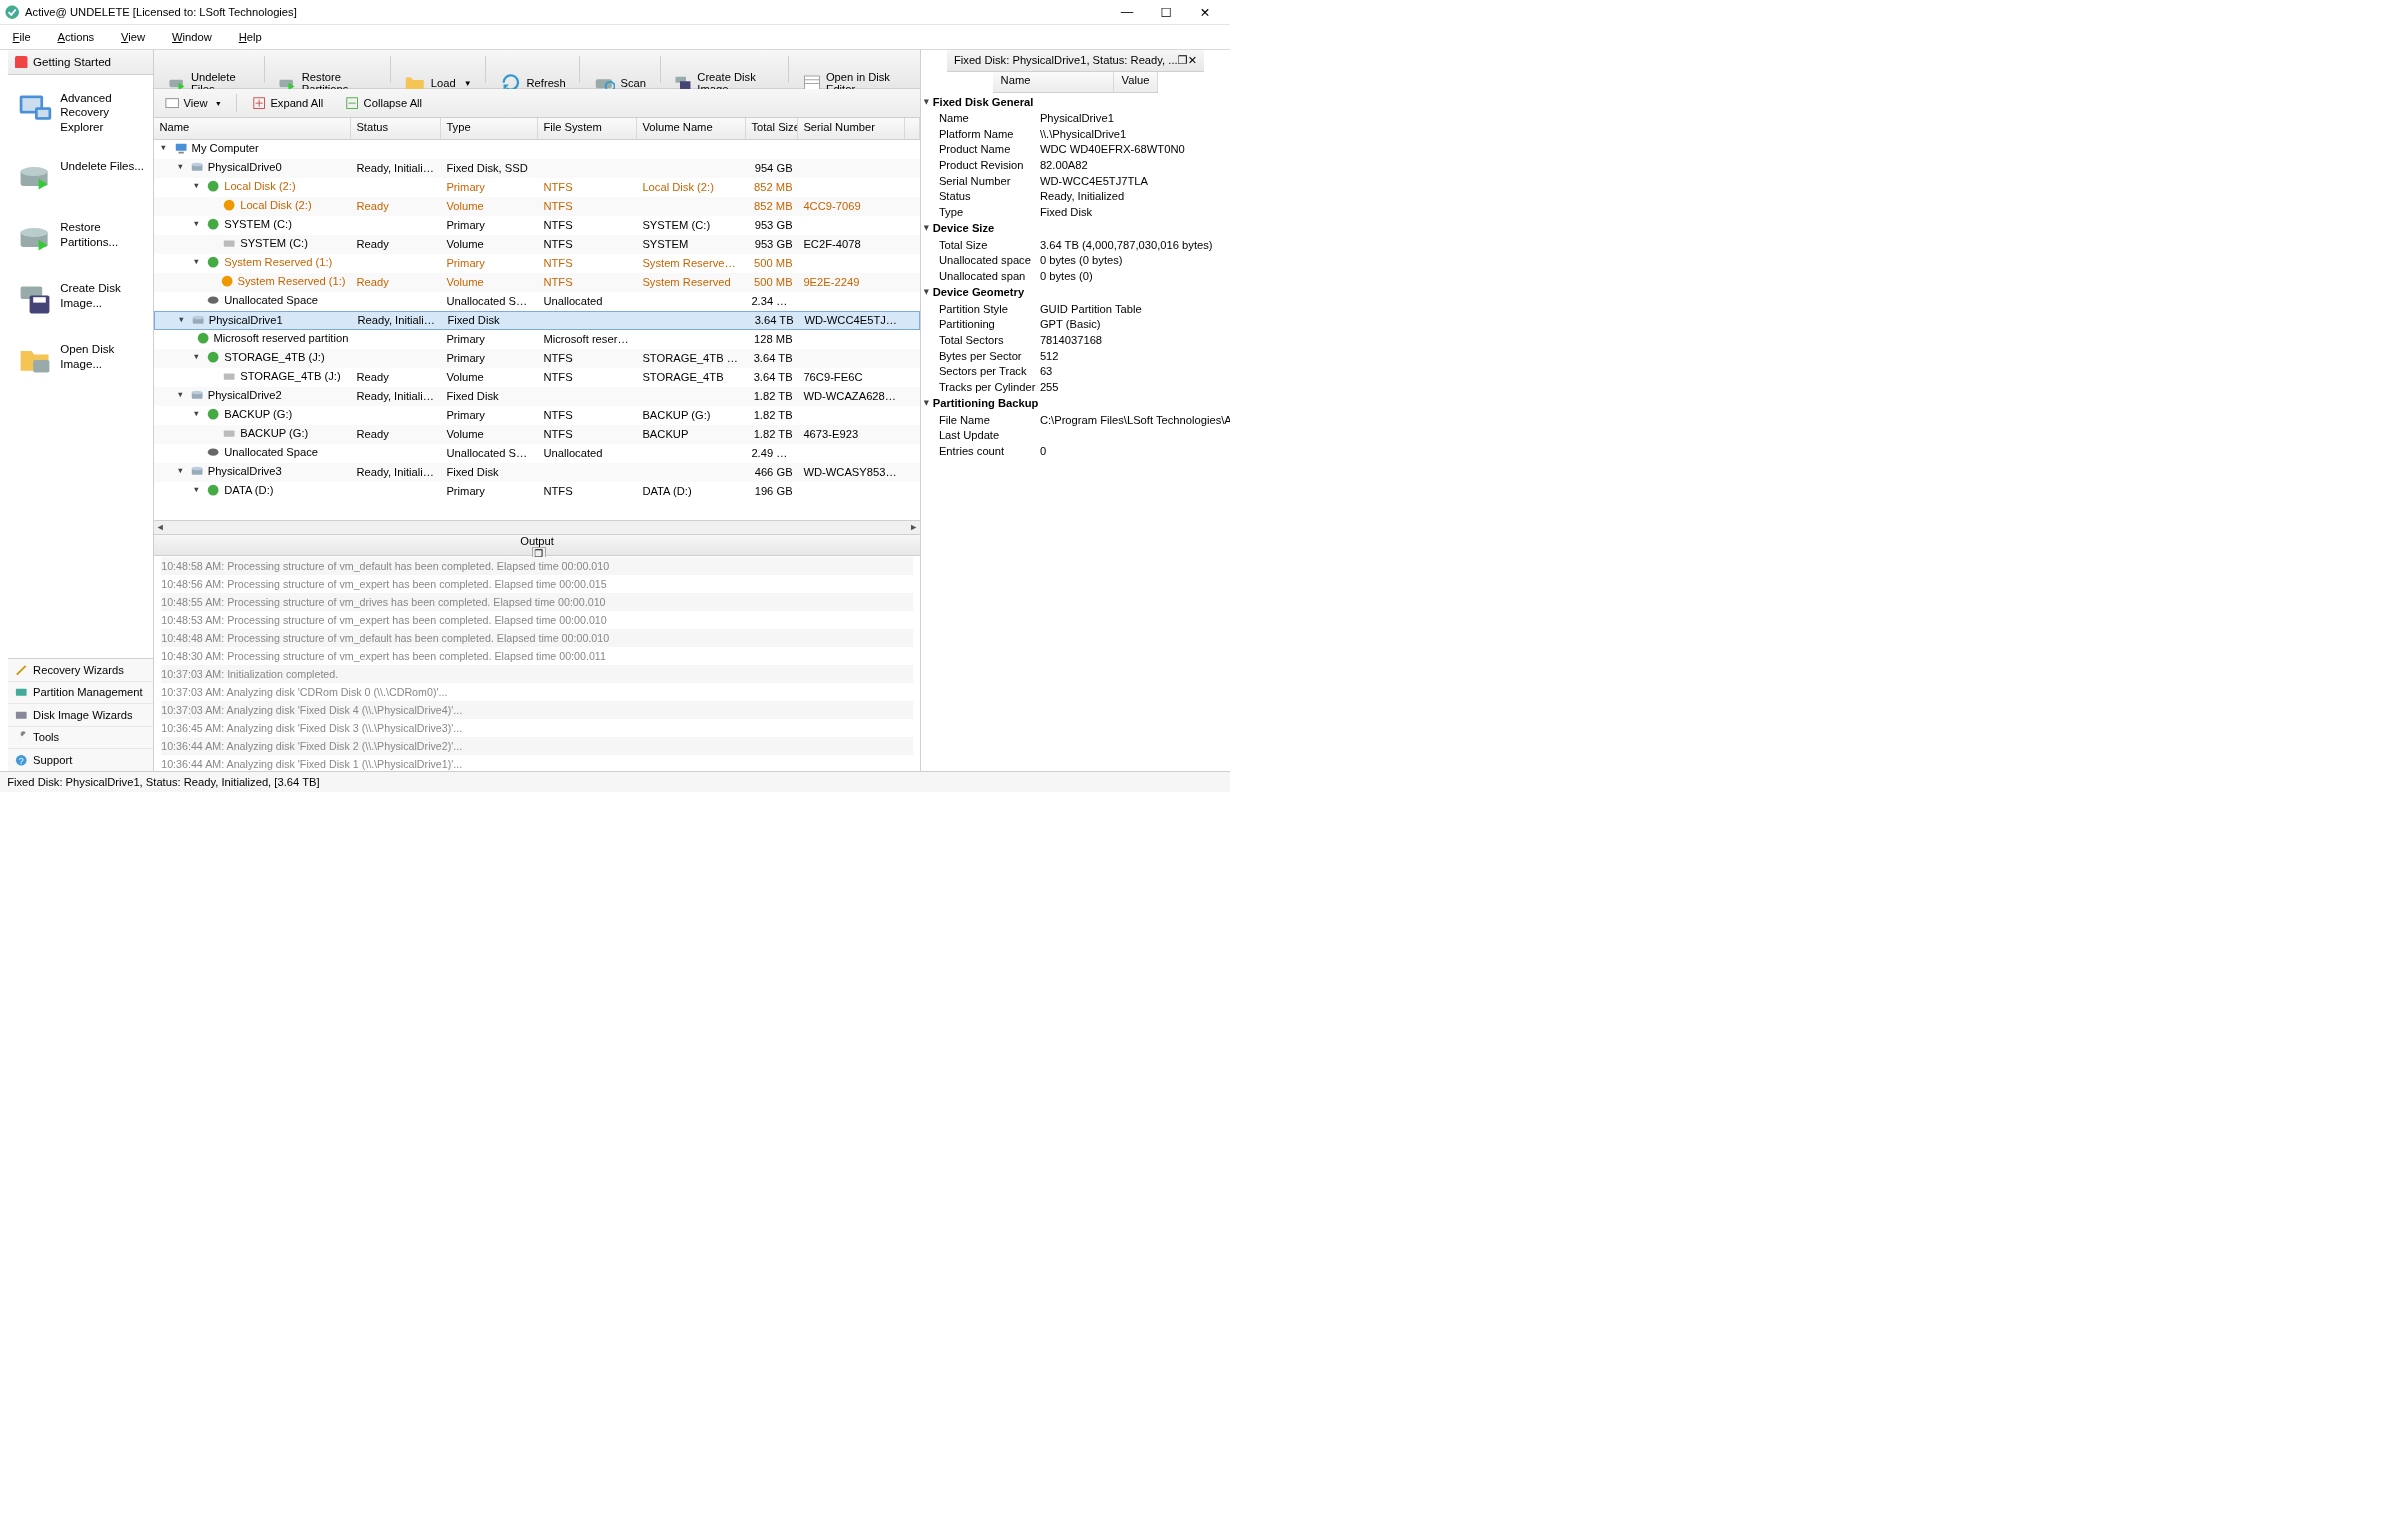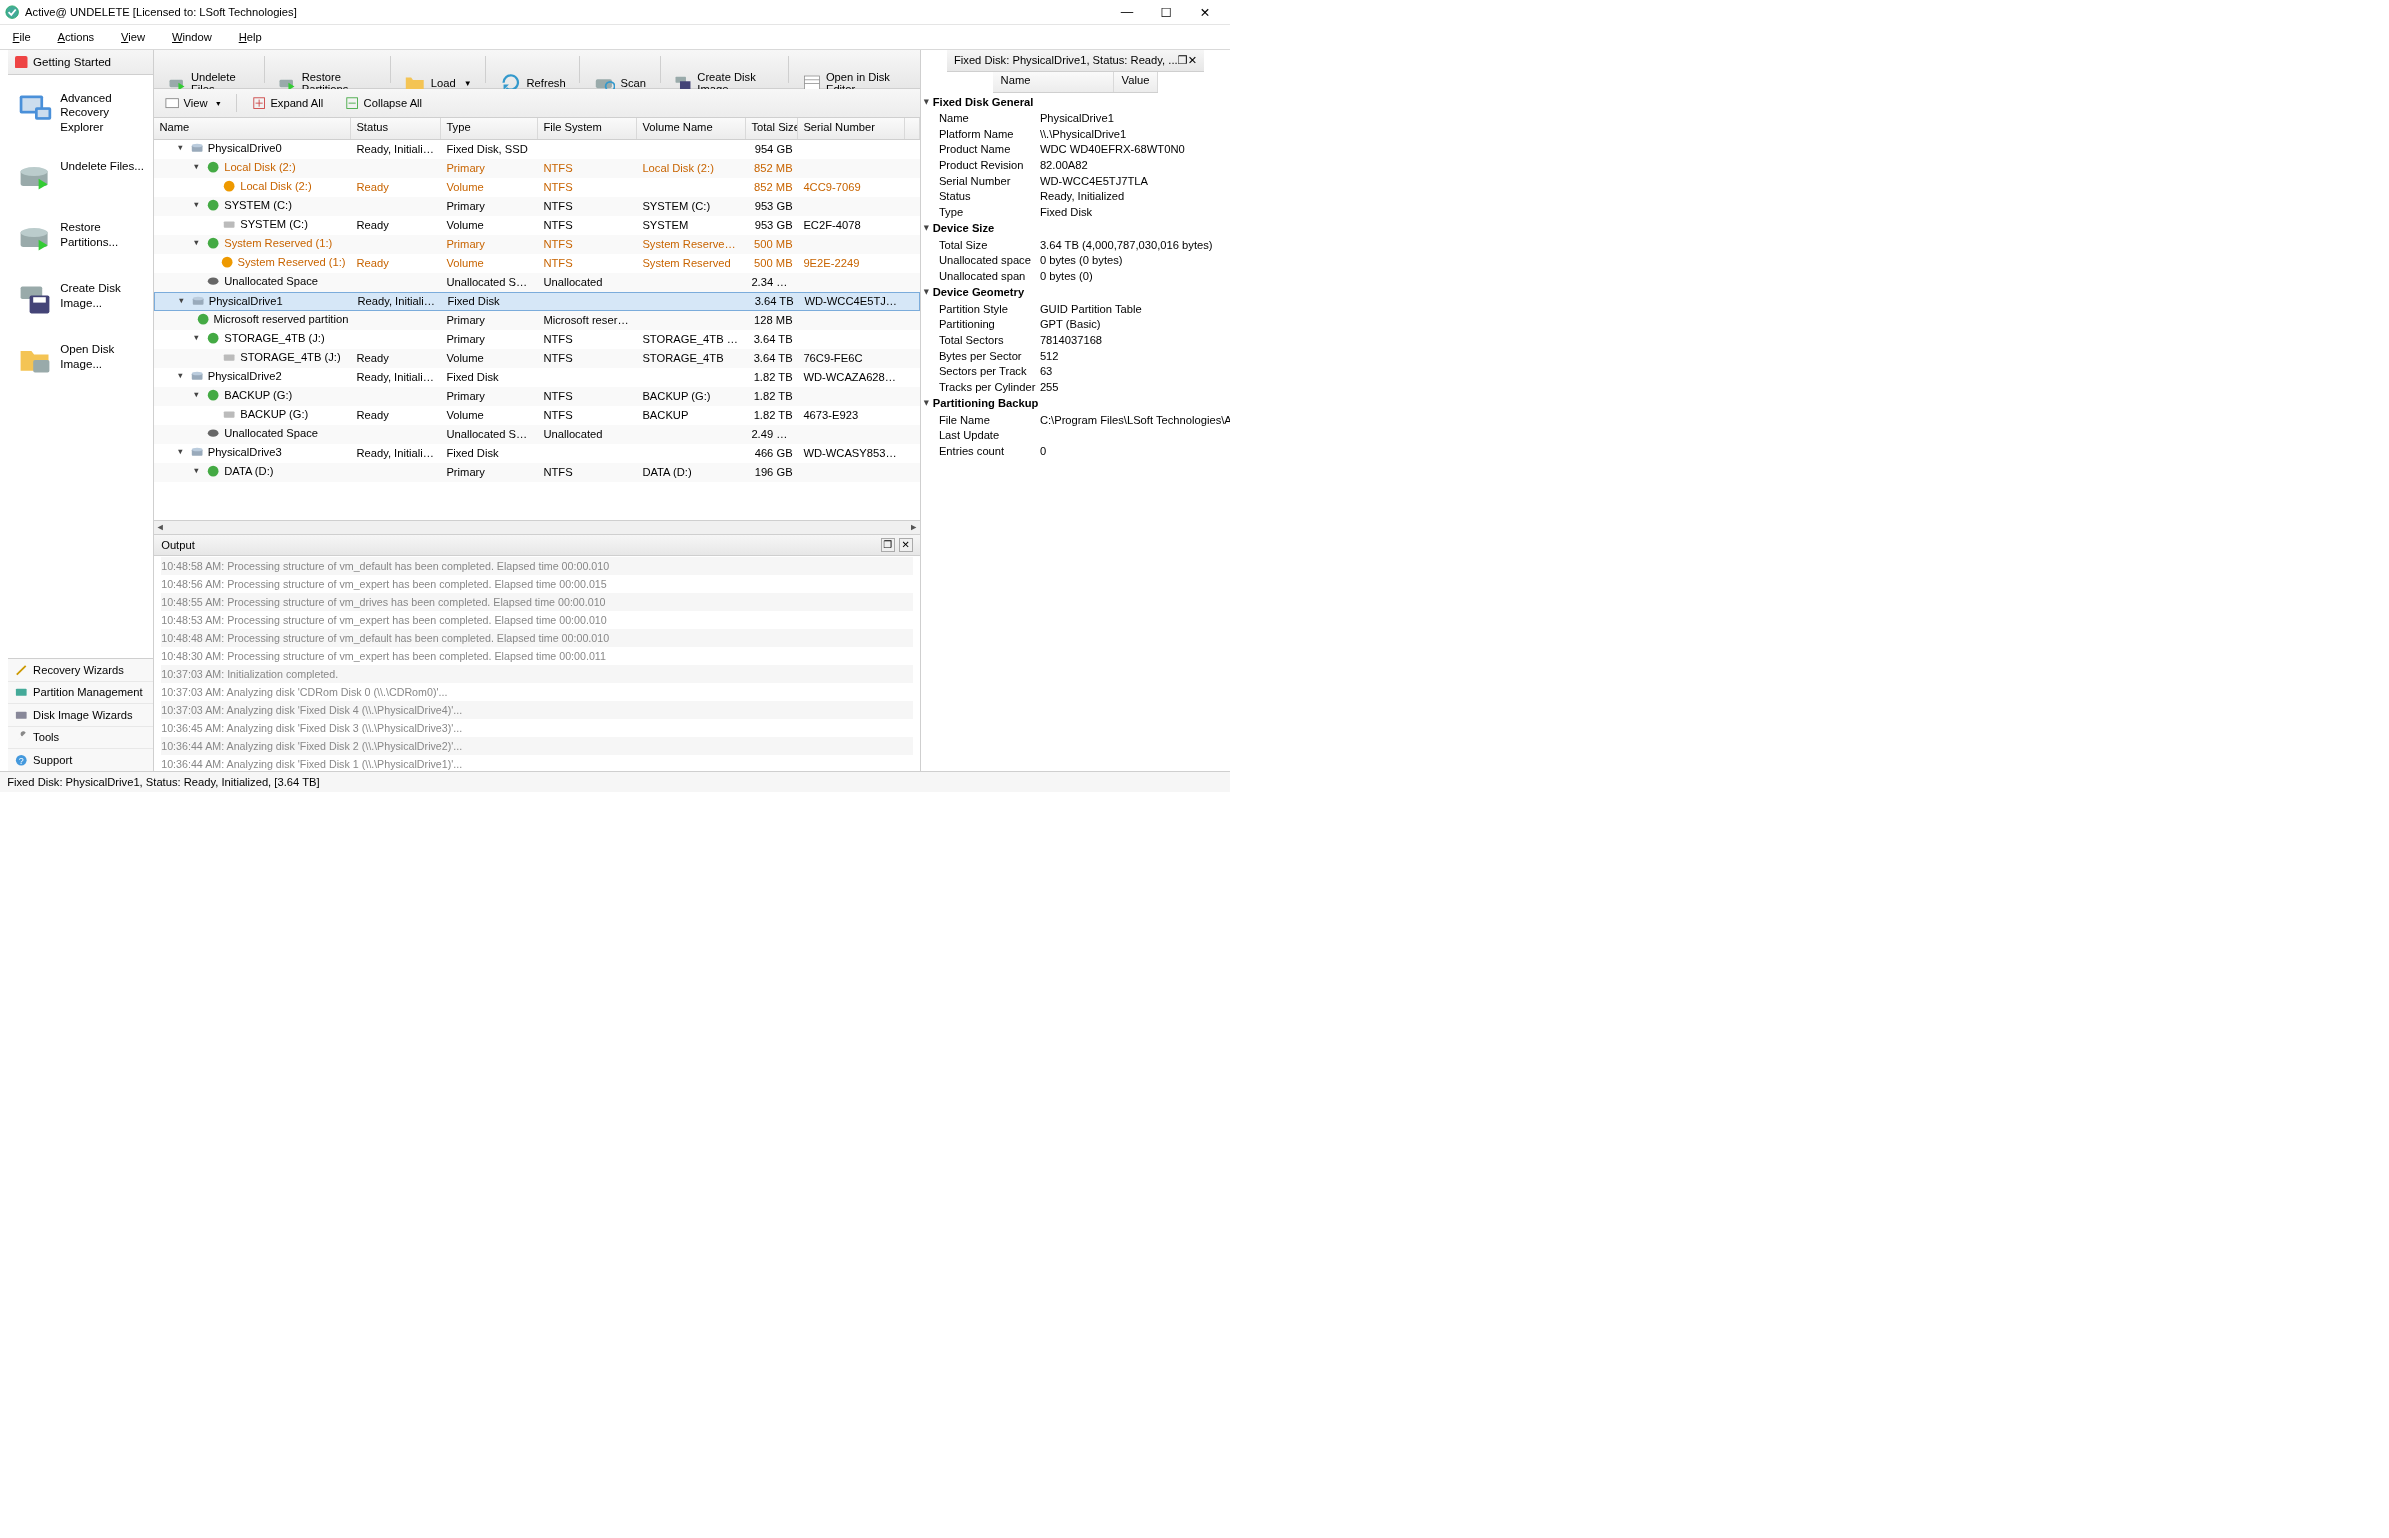--- a/index.html
+++ b/index.html
@@ -35,21 +35,21 @@
 .tree-body { flex: 1; overflow: auto; background: #fff; position: relative; }
 .tree-row { display: flex; height: 19px; align-items: center; border-bottom: 0.9px solid transparent; }
 .tree-row:nth-child(even) { background: #f9f9f9; }
 .tree-row.selected { background: #d6e7f7; border: 0.9px solid #7bacdb; }
 .tree-row.orange { color: #c86400; }
 .tc { padding: 0 5.4px; overflow: hidden; white-space: nowrap; text-overflow: ellipsis; }
 .tc.name { display: flex; align-items: center; gap: 3.6px; }
 .expander { width: 10.7px; height: 10.7px; display: inline-flex; align-items: center; justify-content: center; font-size: 9px; color: #555; }
 .row-icon { width: 14.3px; height: 14.3px; display: inline-block; }
 .hscroll { height: 14.3px; background: #f0f0f0; border-top: 0.9px solid #cfcfcf; display:flex; align-items:center; justify-content:space-between; padding:0 1.8px; font-size:9px; color:#555;}
-.output-header { height: 21.5px; background: linear-gradient(#f6f6f6,#e7e7e7); border-top: 0.9px solid #cfcfcf; border-bottom: 0.9px solid #cfcfcf; display: flex; align-items: center; padding: 0 7.2px; }
+.output-header { height: 21.5px; background: linear-gradient(#f6f6f6,#e7e7e7); border-top: 0.9px solid #cfcfcf; border-bottom: 0.9px solid #cfcfcf; display: flex; align-items: center; padding: 0 7.2px; flex-direction: column; }
 .output-header .oh-title { flex: 1; }
 .output-header .oh-btn { width: 14.3px; height: 14.3px; margin-left: 3.6px; font-size: 9.9px; display:flex; align-items:center; justify-content:center; border:0.9px solid #aaa; background:#f0f0f0;}
 .output-body { height: 215px; overflow: auto; font-family: Consolas, monospace; font-size: 10.7px; color: #888; padding: 1.8px 7.2px; }
 .output-body .ol { white-space: pre; height: 18px; line-height: 18px; }
 .output-body .ol:nth-child(odd){ background:#f6f6f6;}
 .right-panel { width: 309px; display: flex; flex-direction: column; background: #fff; align-items: center; }
 .rp-header { height: 21.5px; background: linear-gradient(#f6f6f6,#e7e7e7); border-bottom: 0.9px solid #cfcfcf; display: flex; align-items: center; padding: 0 7.2px; }
 .rp-header .rp-title { flex: 1; overflow: hidden; text-overflow: ellipsis; white-space: nowrap; }
 .rp-cols { height: 21.5px; display: flex; background: linear-gradient(#fafafa,#ececec); border-bottom: 0.9px solid #cfcfcf; }
 .rp-cols > div { padding: 2.7px 7.2px; border-right: 0.9px solid #d9d9d9; }
@@ -263,20 +263,40 @@
         <div class="th-cell" style="width: 90px;">Status</div>
         <div class="th-cell" style="width: 97px;">Type</div>
         <div class="th-cell" style="width: 99px;">File System</div>
         <div class="th-cell" style="width: 109px;">Volume Name</div>
         <div class="th-cell" style="width: 52px; text-align: right;">Total Size</div>
         <div class="th-cell" style="width: 107px;">Serial Number</div>
         <div class="th-cell" style="flex: 1 1 0%;"></div>
       </div>
     <div class="tree-body" id="tree-body">
         <div class="tree-row">
+          <div class="tc name" style="width: 197px; padding-left: 5.4px;">
+            <span class="expander">
+              <span class="caret">▸</span>
+            </span>
+            <span class="row-icon">
+              <svg width="14.3" height="14.3" viewBox="0 0 16 16">
+                <rect x="2" y="3" width="12" height="8" fill="#4a90d9" rx="1"></rect>
+                <rect x="5" y="12" width="6" height="2" fill="#888"></rect>
+              </svg>
+            </span>
+            <span>My Computer</span>
+          </div>
+          <div class="tc" style="width: 90px;"></div>
+          <div class="tc" style="width: 97px;"></div>
+          <div class="tc" style="width: 99px;"></div>
+          <div class="tc" style="width: 109px;"></div>
+          <div class="tc" style="width: 52px; text-align: right;"></div>
+          <div class="tc" style="width: 107px;"></div>
+        </div>
+        <div class="tree-row">
           <div class="tc name" style="width: 197px; padding-left: 21.5px;">
             <span class="expander">
               <span class="caret">▸</span>
             </span>
             <span class="row-icon">
               <svg width="14.3" height="14.3" viewBox="0 0 16 16">
                 <rect x="2" y="5" width="12" height="7" fill="#9ab" rx="1"></rect>
                 <ellipse cx="8" cy="5" rx="6" ry="2" fill="#bcd"></ellipse>
               </svg>
             </span>

